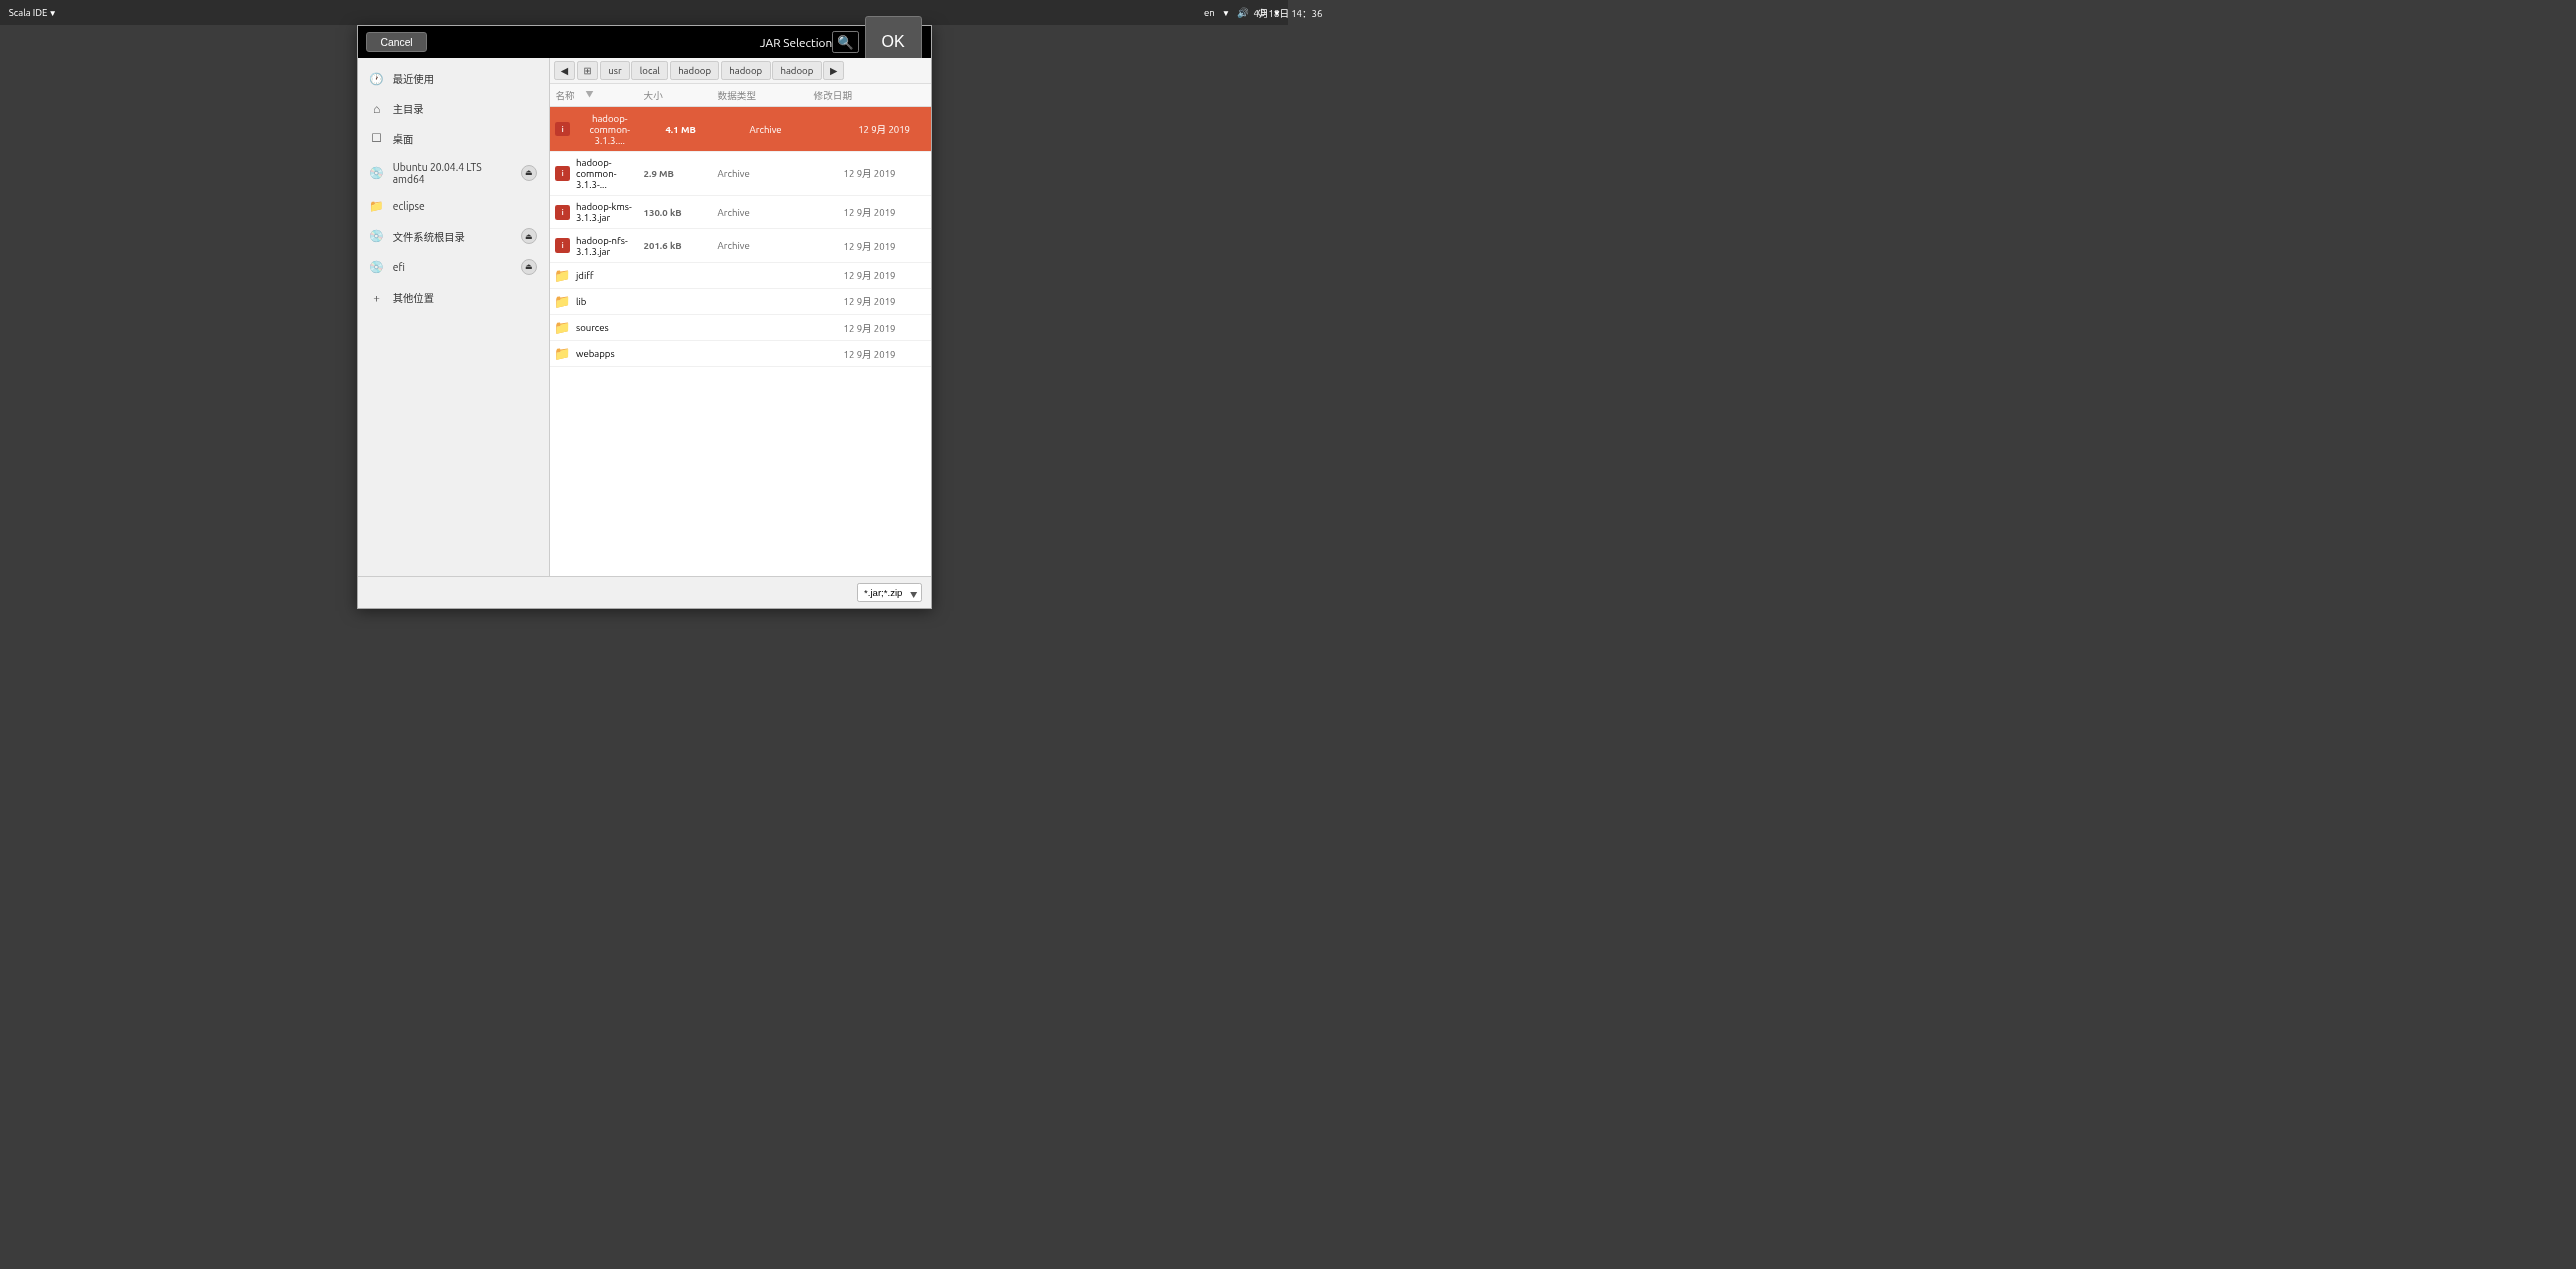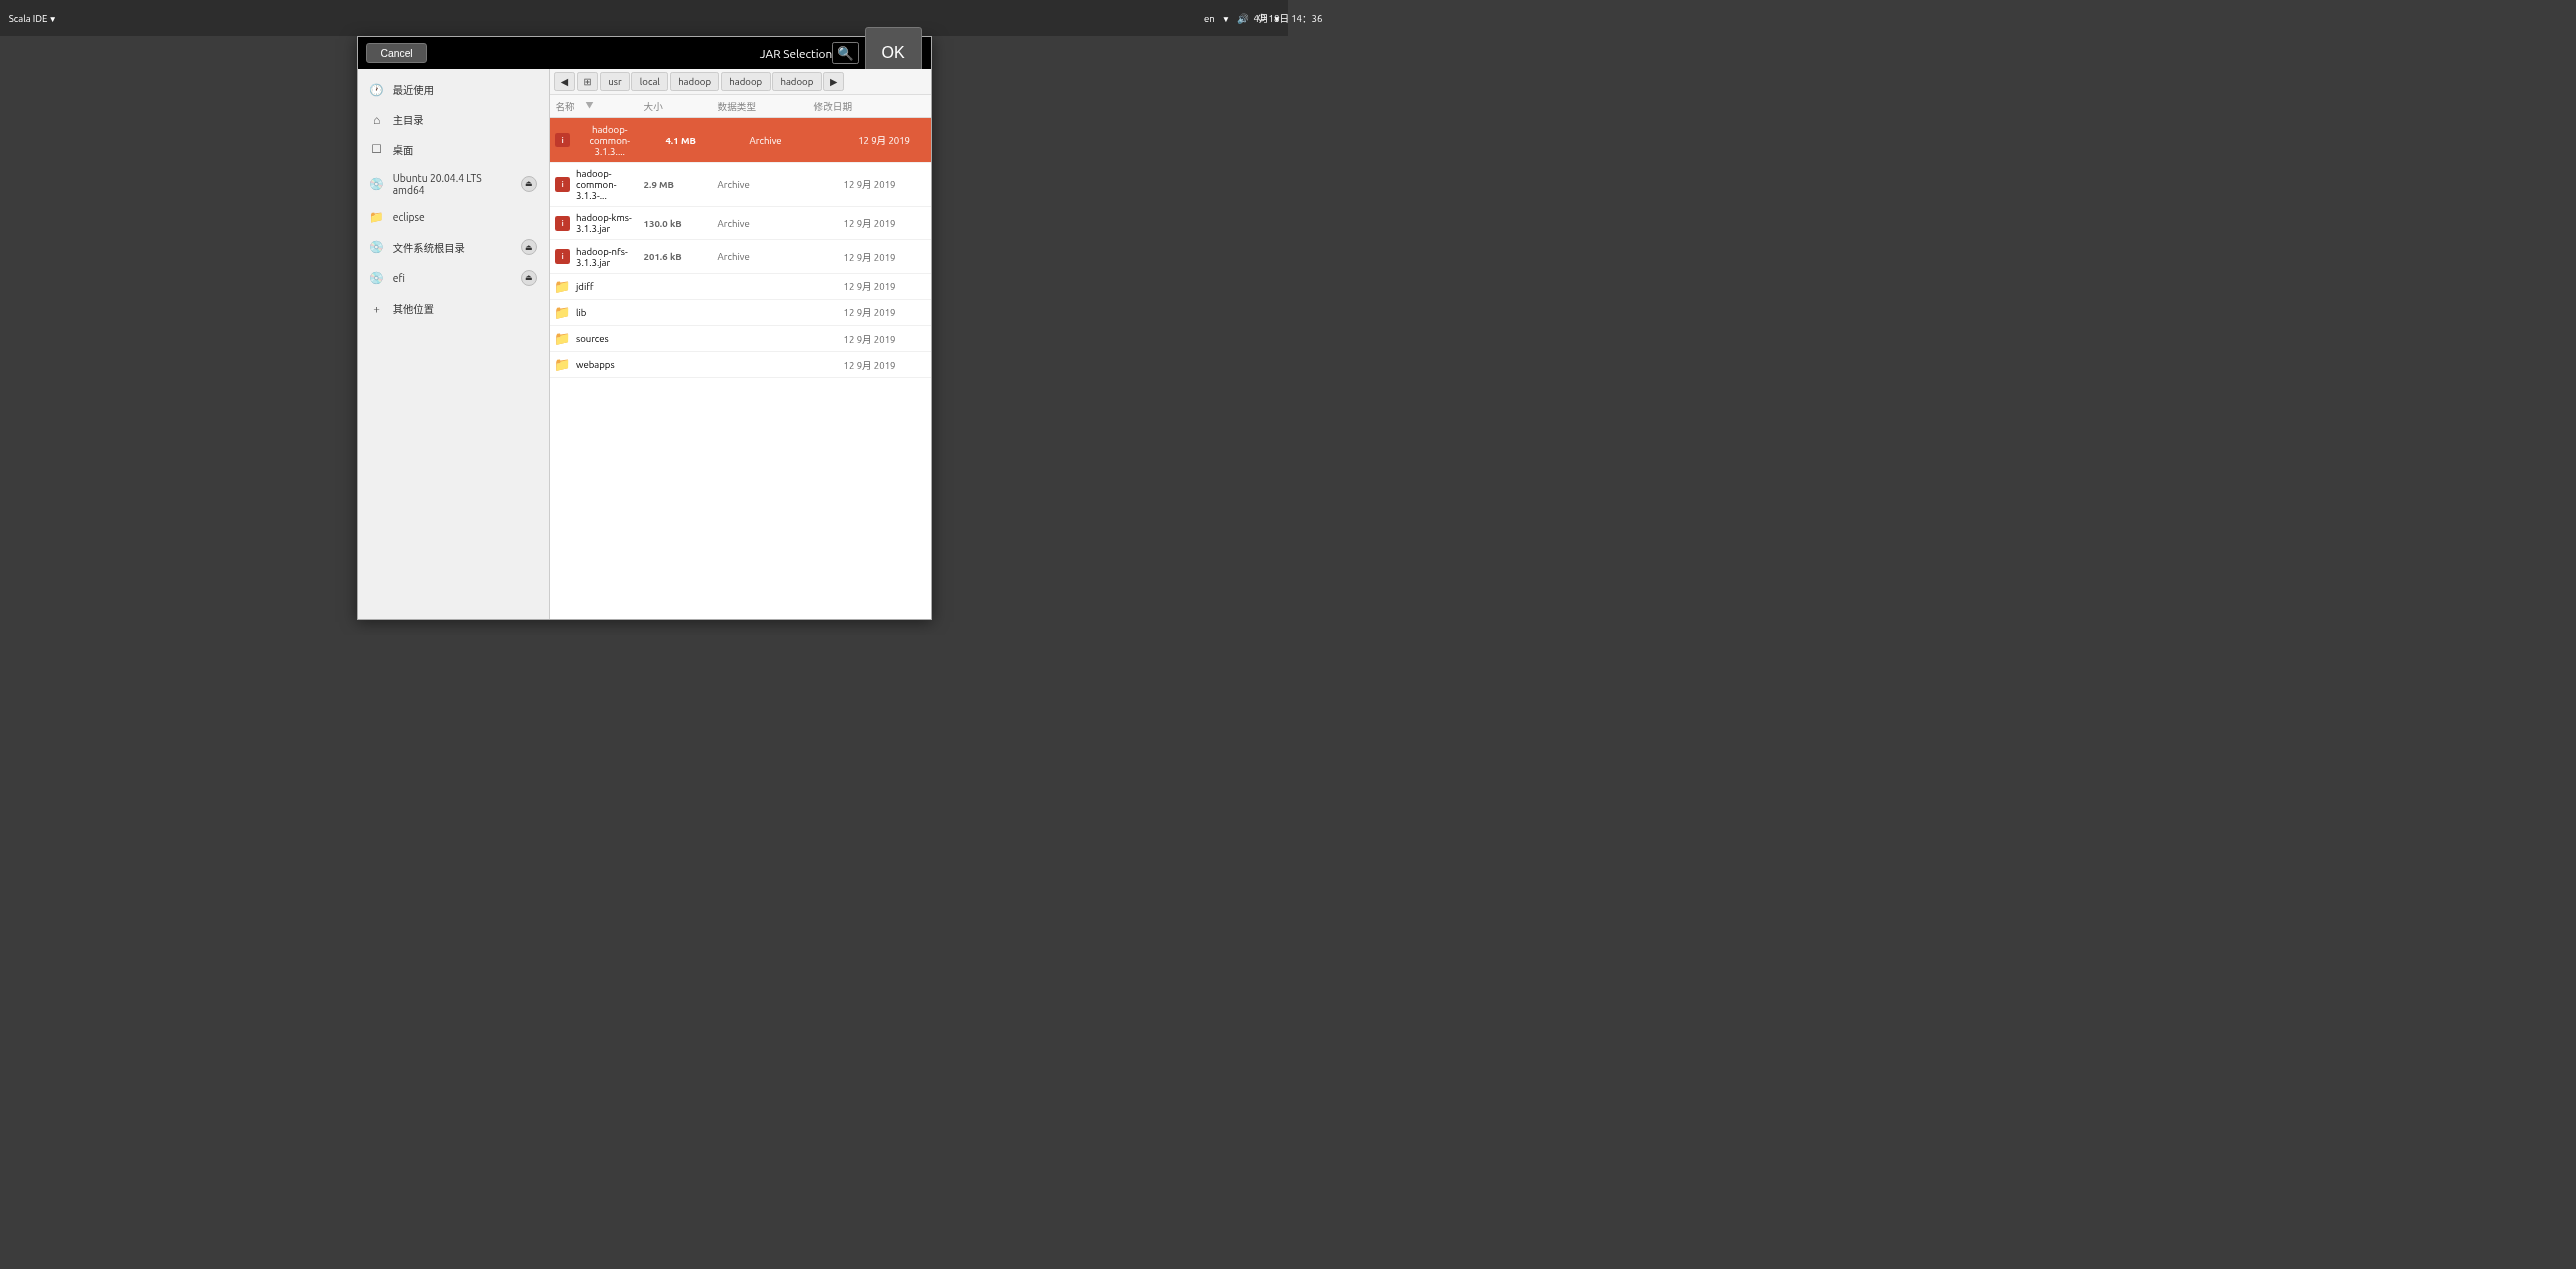--- a/index.html
+++ b/index.html
@@ -9,21 +9,21 @@
       width: 1288px;
       height: 635px;
       overflow: hidden;
       font-size: 10.3px;
     }
 
     
     .system-bar {
       background: #2d2d2d;
       color: #ffffff;
-      height: 36px;
+      height: 25px;
       display: flex;
       align-items: center;
       justify-content: space-between;
       padding: 0 8.8px;
       font-size: 9.6px;
     }
     .system-bar-left {
       display: flex;
       align-items: center;
       gap: 2.9px;
@@ -489,15 +489,21 @@
               <div class="file-size"></div>
               <div class="file-type"></div>
               <div class="file-date">12 9月 2019</div>
             </div>
           </div>
       </div>
 
     </div>
   </div>
 
+  <div class="dialog-footer">
+    <div class="filter-select-wrapper">
+      <select class="filter-select" id="filter-select">
+      <option value="*.jar;*.zip">*.jar;*.zip</option><option value="*.jar">*.jar</option><option value="*.zip">*.zip</option><option value="All files">All files</option></select>
+    </div>
+  </div>
 
 </div>
 
 
 </body></html>

